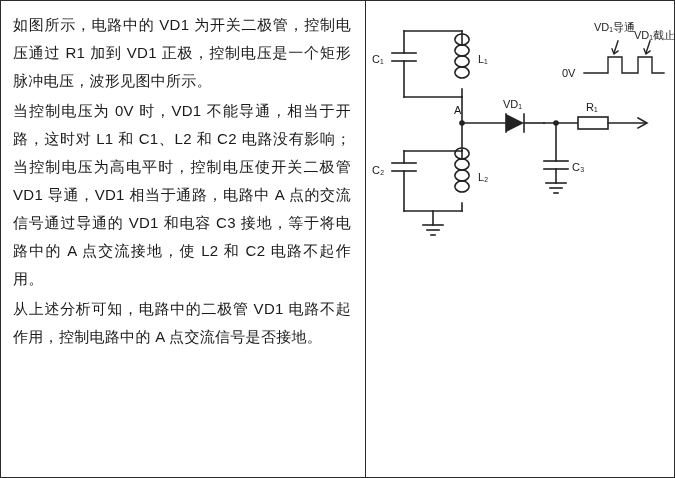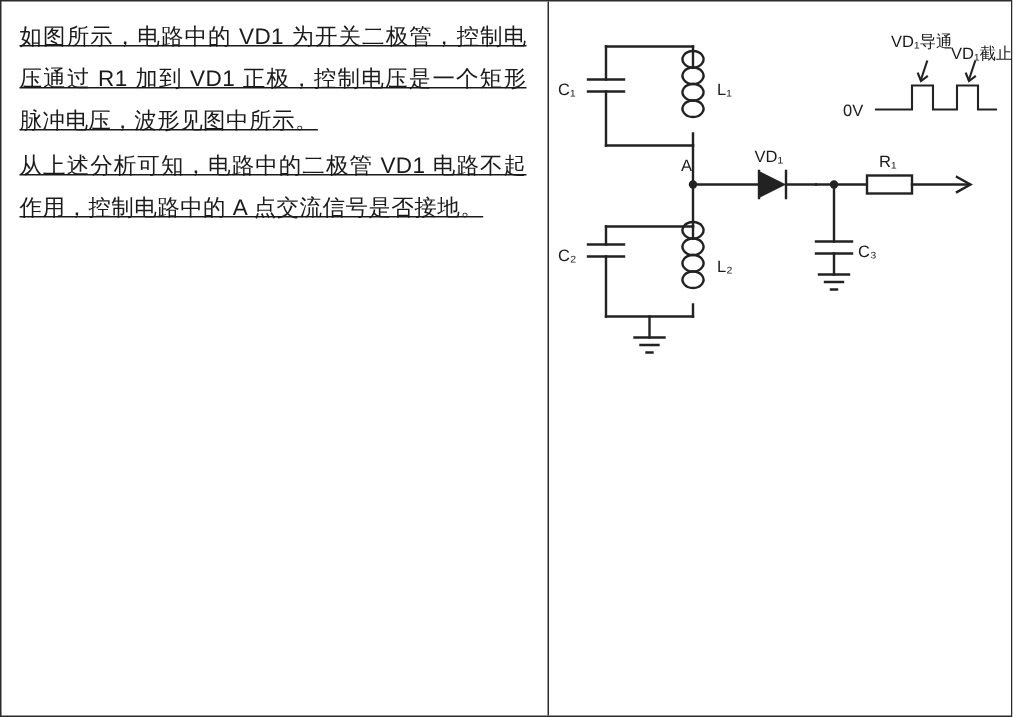--- a/index.html
+++ b/index.html
@@ -40,21 +40,20 @@
     padding: 10px 14px 10px 12px;
   }
   .para {
     font-size: 15px;
     line-height: 28px;
     color: #1a1a1a;
     letter-spacing: 0.3px;
     text-align: justify;
     margin: 0 0 2px 0;
     font-family: "Liberation Sans", sans-serif;
-    text-decoration: underline;
   }
   #fig-col {
     position: absolute;
     left: 365px;
     top: 0;
     width: 309px;
     height: 478px;
   }
   #figure {
     position: absolute;
@@ -70,20 +69,21 @@
 </style>
 </head>
 <body>
 
 <div id="page">
 
   <div id="divider"></div>
 
   <div id="text-col">
     <p class="para">如图所示，电路中的 VD1 为开关二极管，控制电压通过 R1 加到 VD1 正极，控制电压是一个矩形脉冲电压，波形见图中所示。</p>
+    <p class="para">当控制电压为 0V 时，VD1 不能导通，相当于开路，这时对 L1 和 C1、L2 和 C2 电路没有影响；当控制电压为高电平时，控制电压使开关二极管 VD1 导通，VD1 相当于通路，电路中 A 点的交流信号通过导通的 VD1 和电容 C3 接地，等于将电路中的 A 点交流接地，使 L2 和 C2 电路不起作用。</p>
     <p class="para">从上述分析可知，电路中的二极管 VD1 电路不起作用，控制电路中的 A 点交流信号是否接地。</p>
   </div>
 
   <div id="fig-col">
     <div id="figure">
       <svg width="309" height="260" viewBox="0 0 309 260" xmlns="http://www.w3.org/2000/svg">
         <g stroke="#222222" stroke-width="1.6" fill="none" stroke-linecap="square">
 
           <path d="M 38 30 L 96 30"></path>
 

